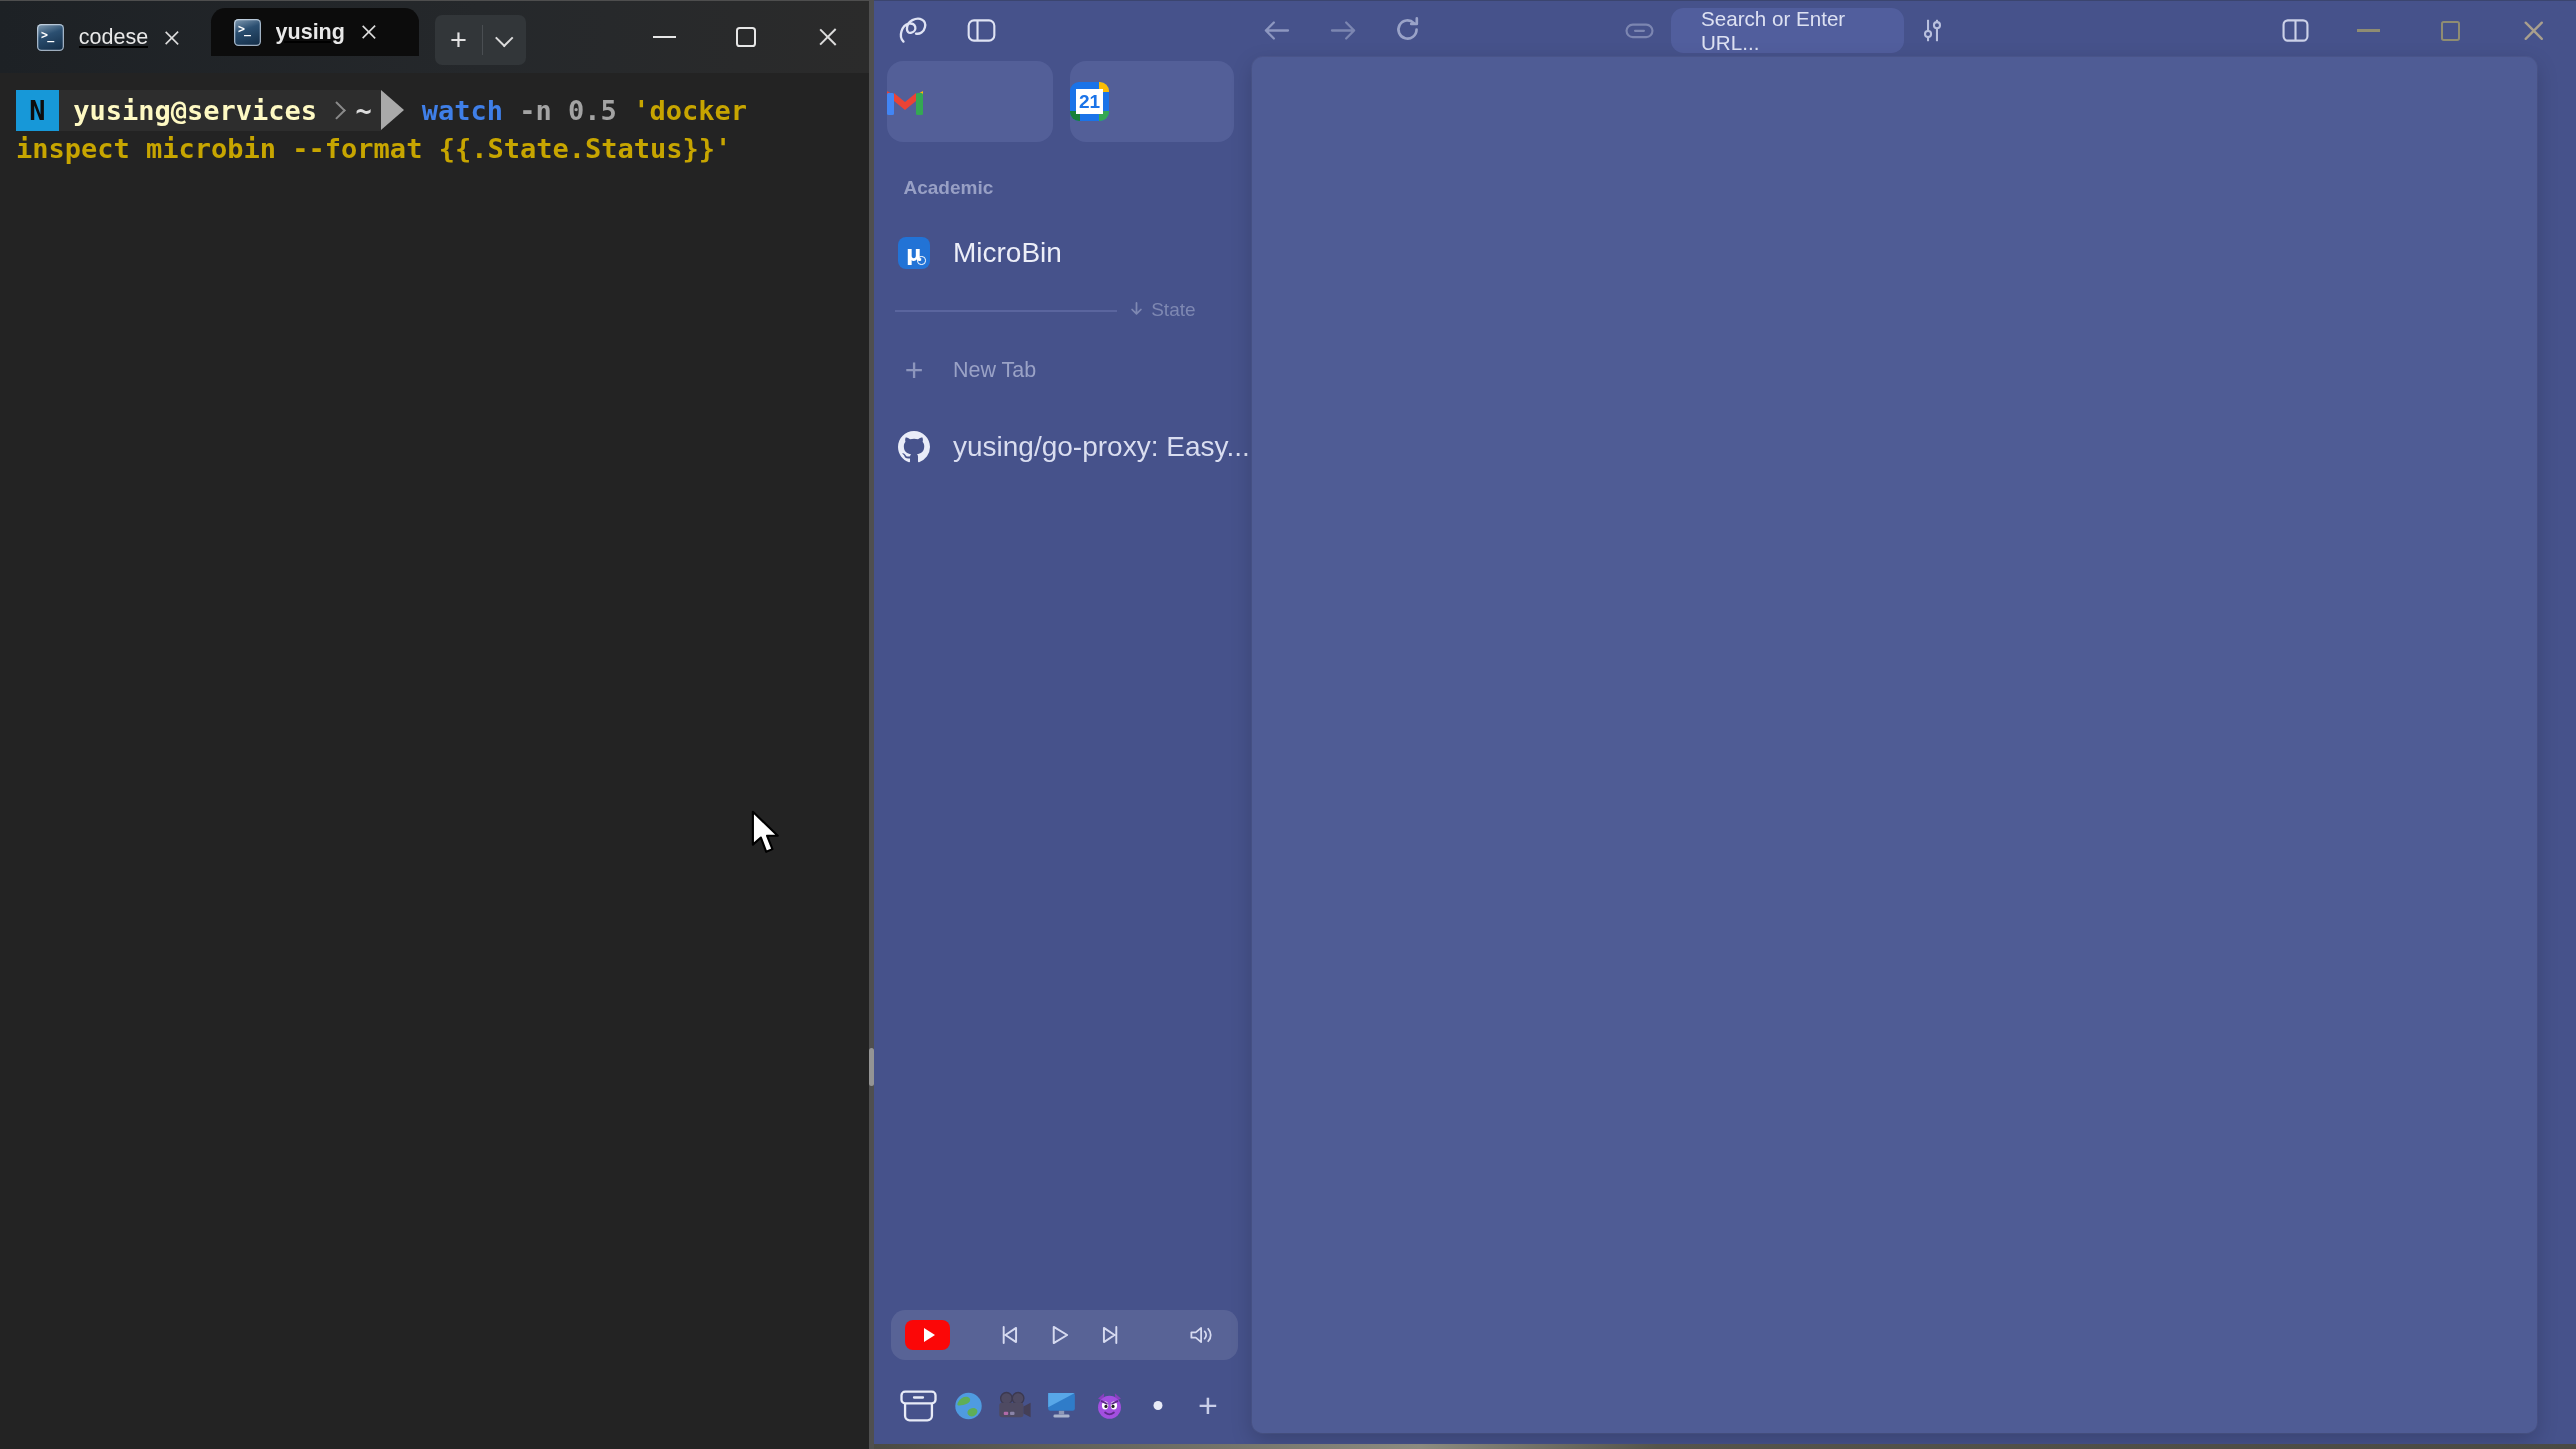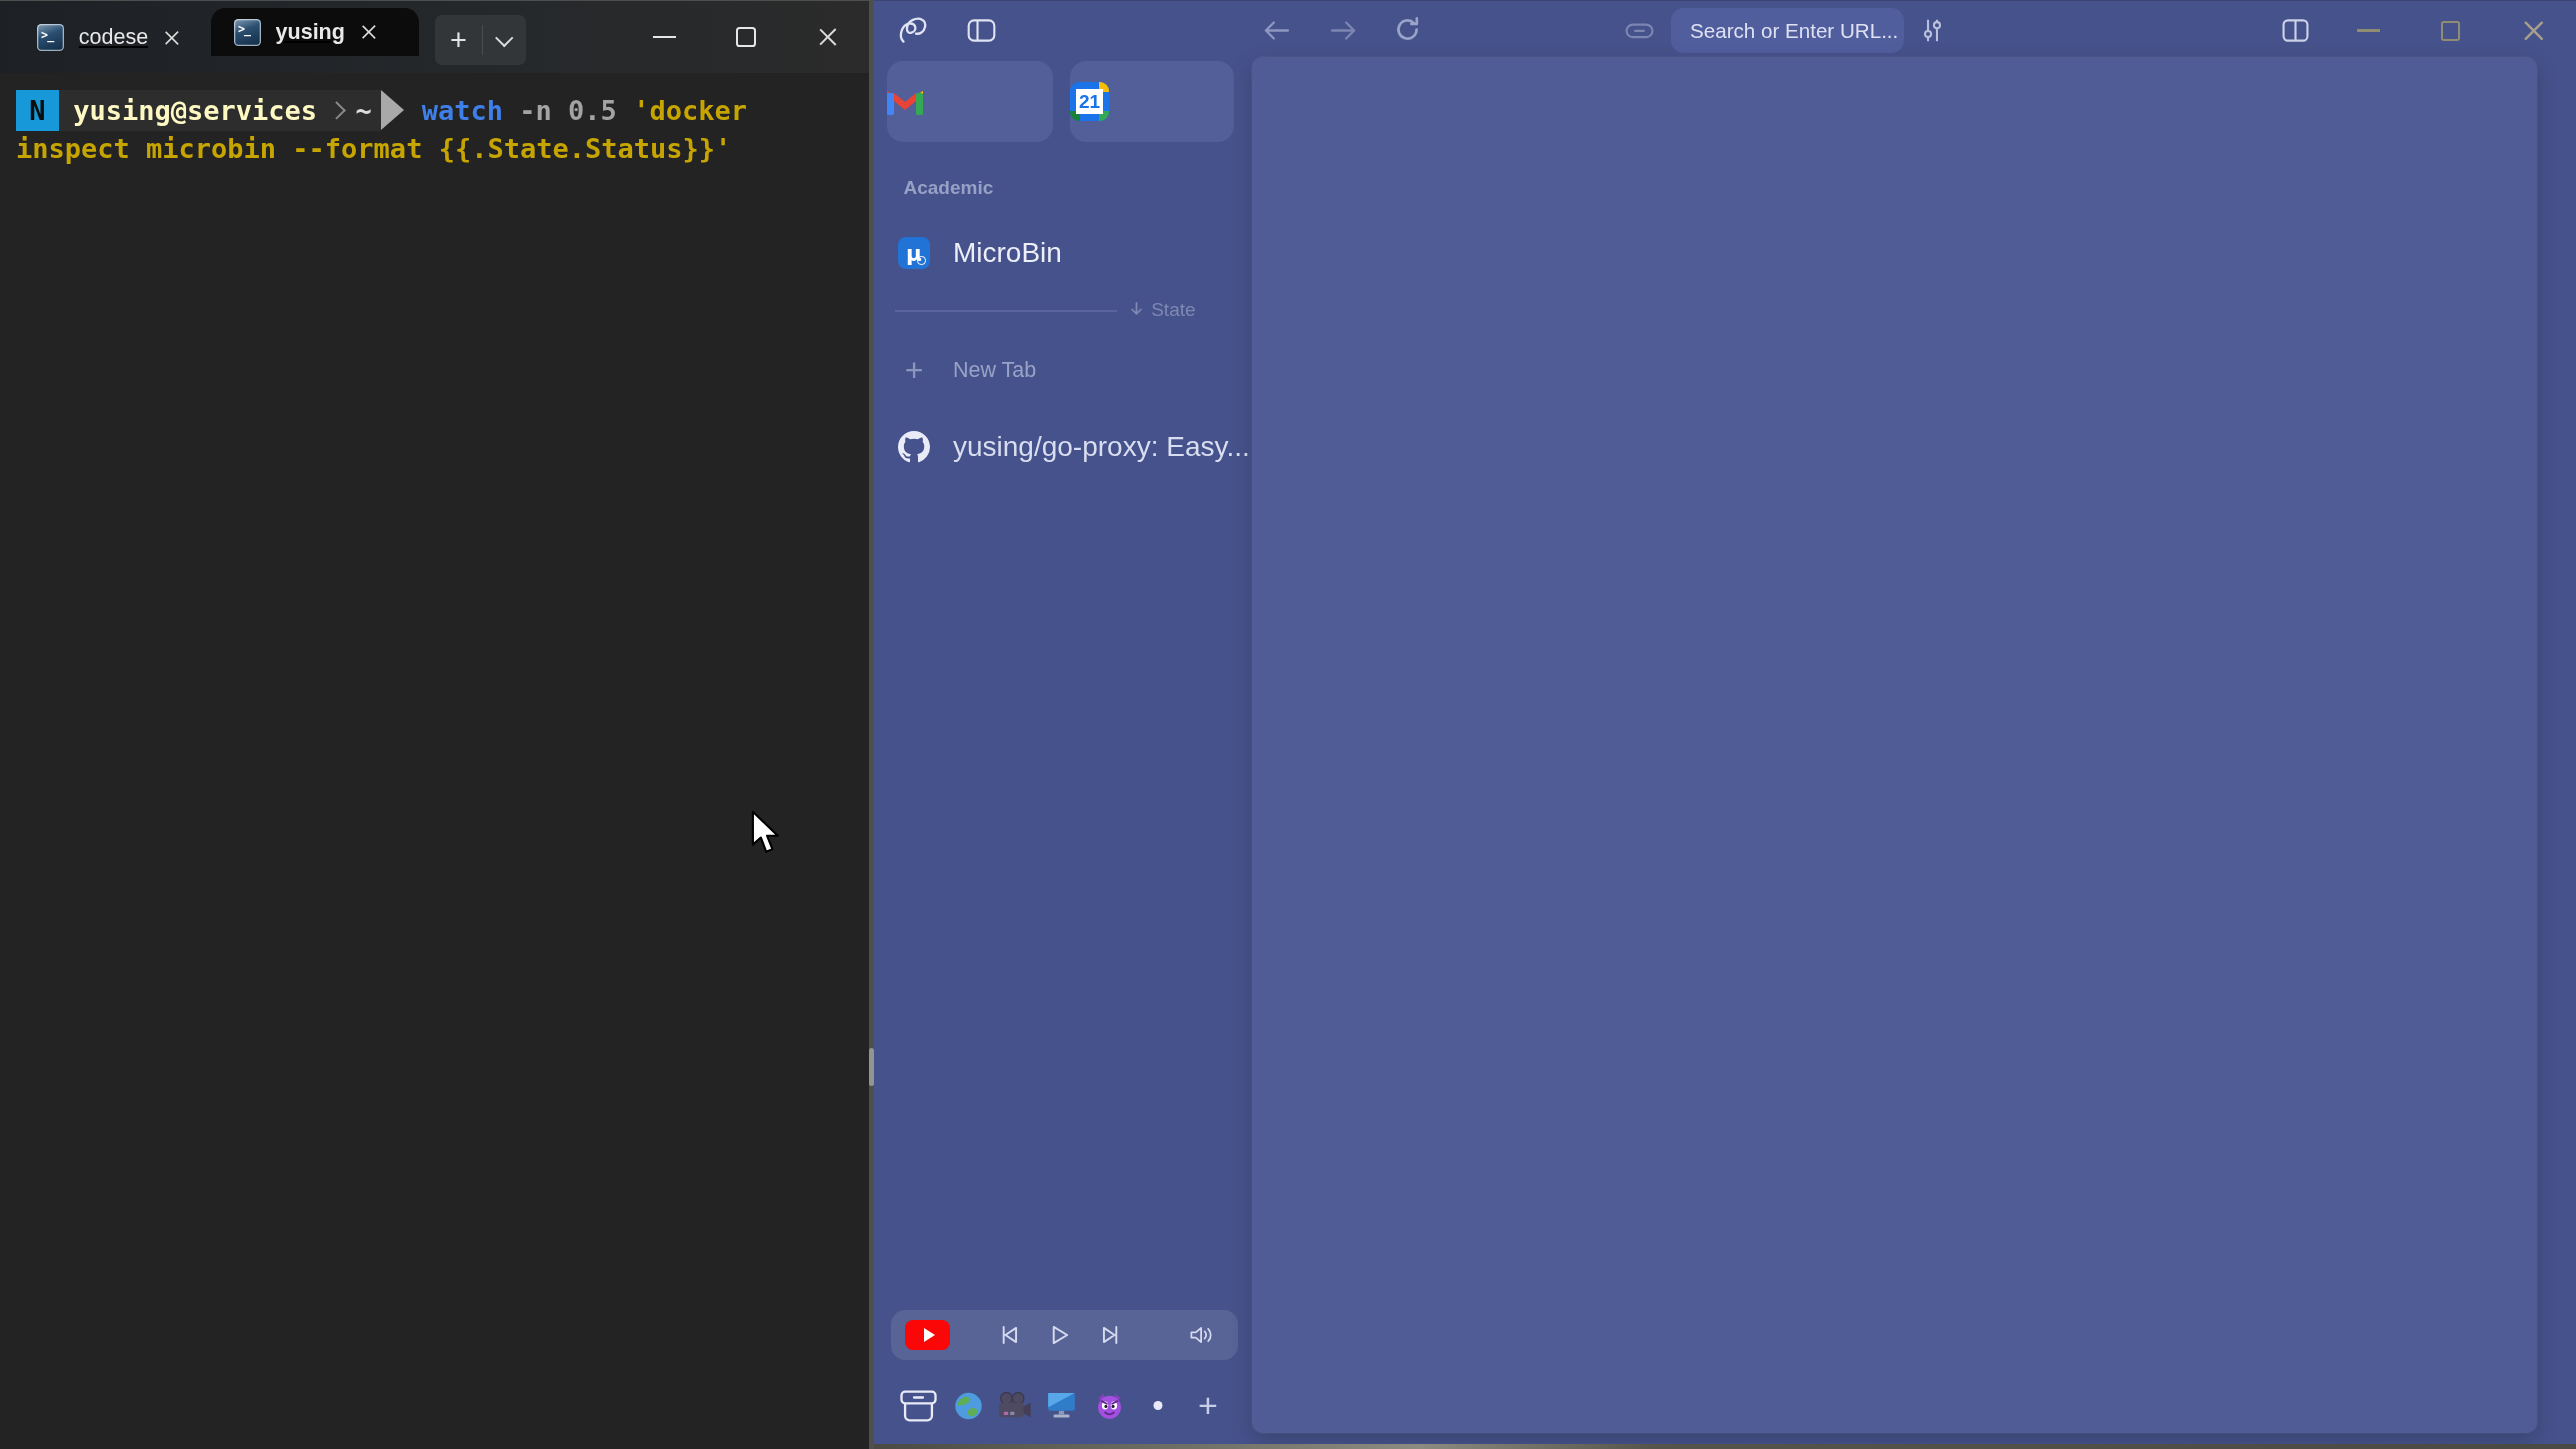--- a/index.html
+++ b/index.html
@@ -52,21 +52,21 @@
               font:bold 27px "DejaVu Sans Mono", monospace; white-space:pre; }
 
   
   .divider { left:869px; top:0; width:5.4px; height:1449px; background:#4f4f4f; }
   .grip { left:869px; top:1048px; width:5.4px; height:38px; background:#949494; border-radius:2.7px; }
 
   
   .browser { left:874px; top:0; width:1702px; height:1449px; background:#46528b; border-top:1.8px solid #3b456f; }
   .icon-btn { position:absolute; display:flex; align-items:center; justify-content:center; }
   .urlbar { position:absolute; left:797px; top:7.2px; width:233px; height:45px; border-radius:12.5px;
-            background:#515e9d; display:flex; align-items:center; padding-left:19px; }
+            background:#515e9d; display:flex; align-items:center; padding-left:30px; }
   .url-ph { color:#dde1f2; font-size:20.6px; }
 
   
   .tile { position:absolute; top:60px; height:81px; border-radius:16px; background:#535f98;
           display:flex; align-items:center; justify-content:flex-start; }
   .ws-label { position:absolute; left:29.5px; top:176px; color:#98a0c5; font-size:19px; font-weight:bold; }
   .side-row { position:absolute; display:flex; align-items:center; gap:23px; left:24px; }
   .mb-icon { width:32px; height:32px; border-radius:8px; background:#2273d6; color:#fff; position:relative;
              display:flex; align-items:center; justify-content:center; font:bold 21.5px "DejaVu Sans", sans-serif; }
   .mb-icon::after { content:""; position:absolute; right:4.5px; bottom:4.5px; width:6.3px; height:6.3px;

